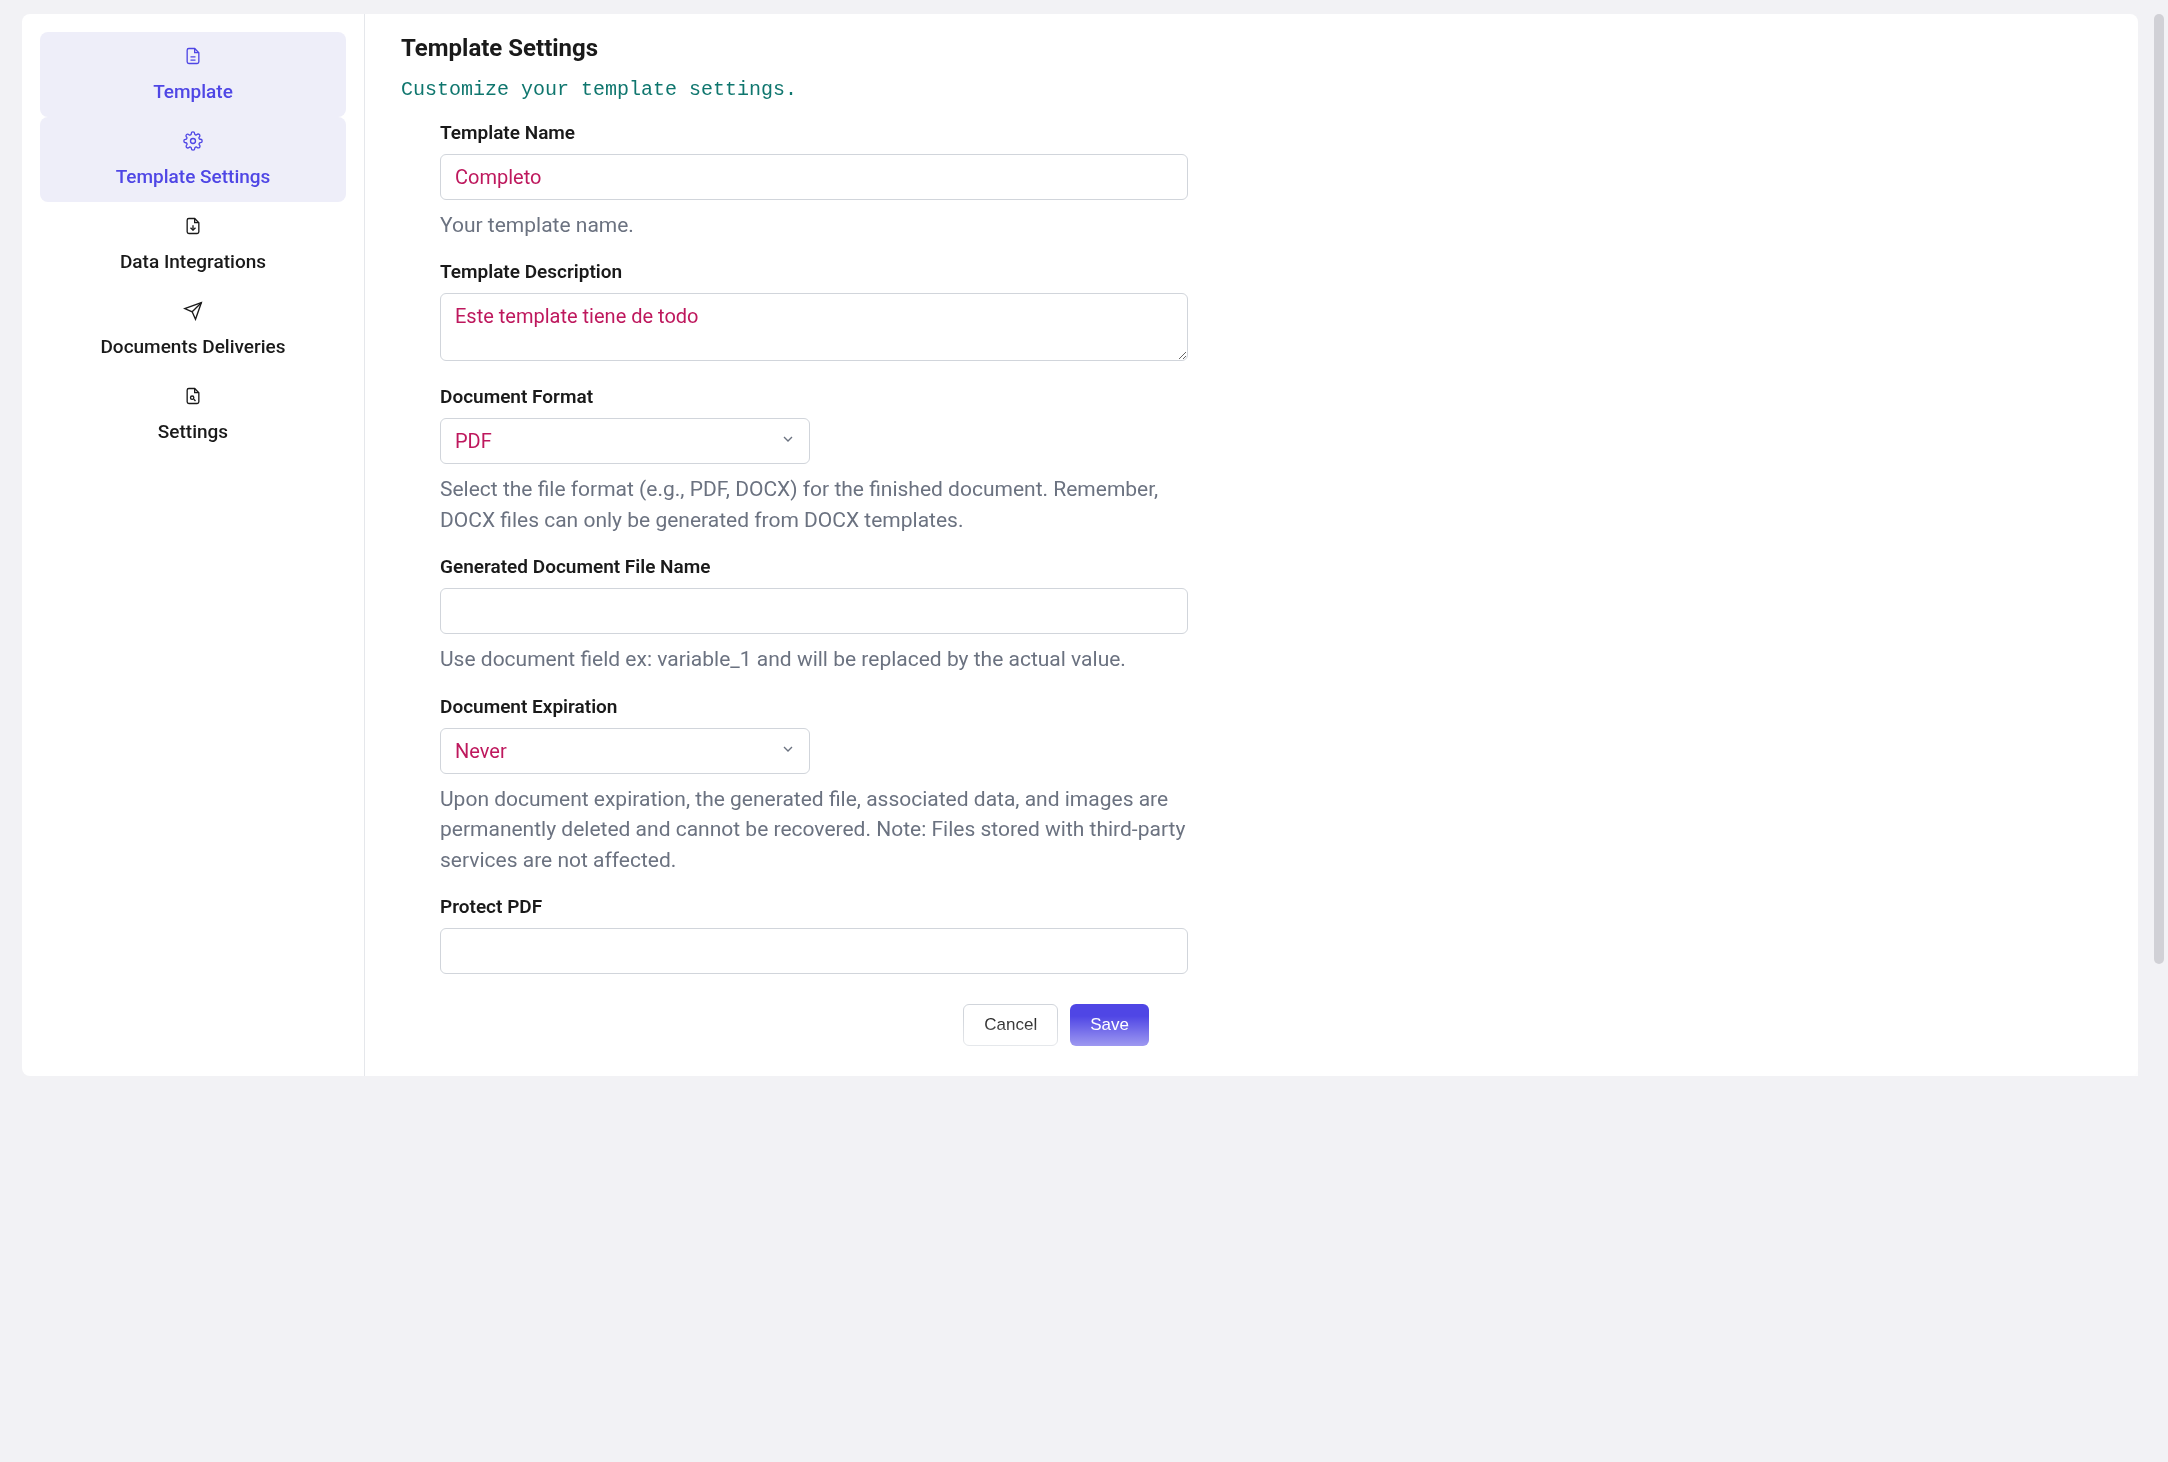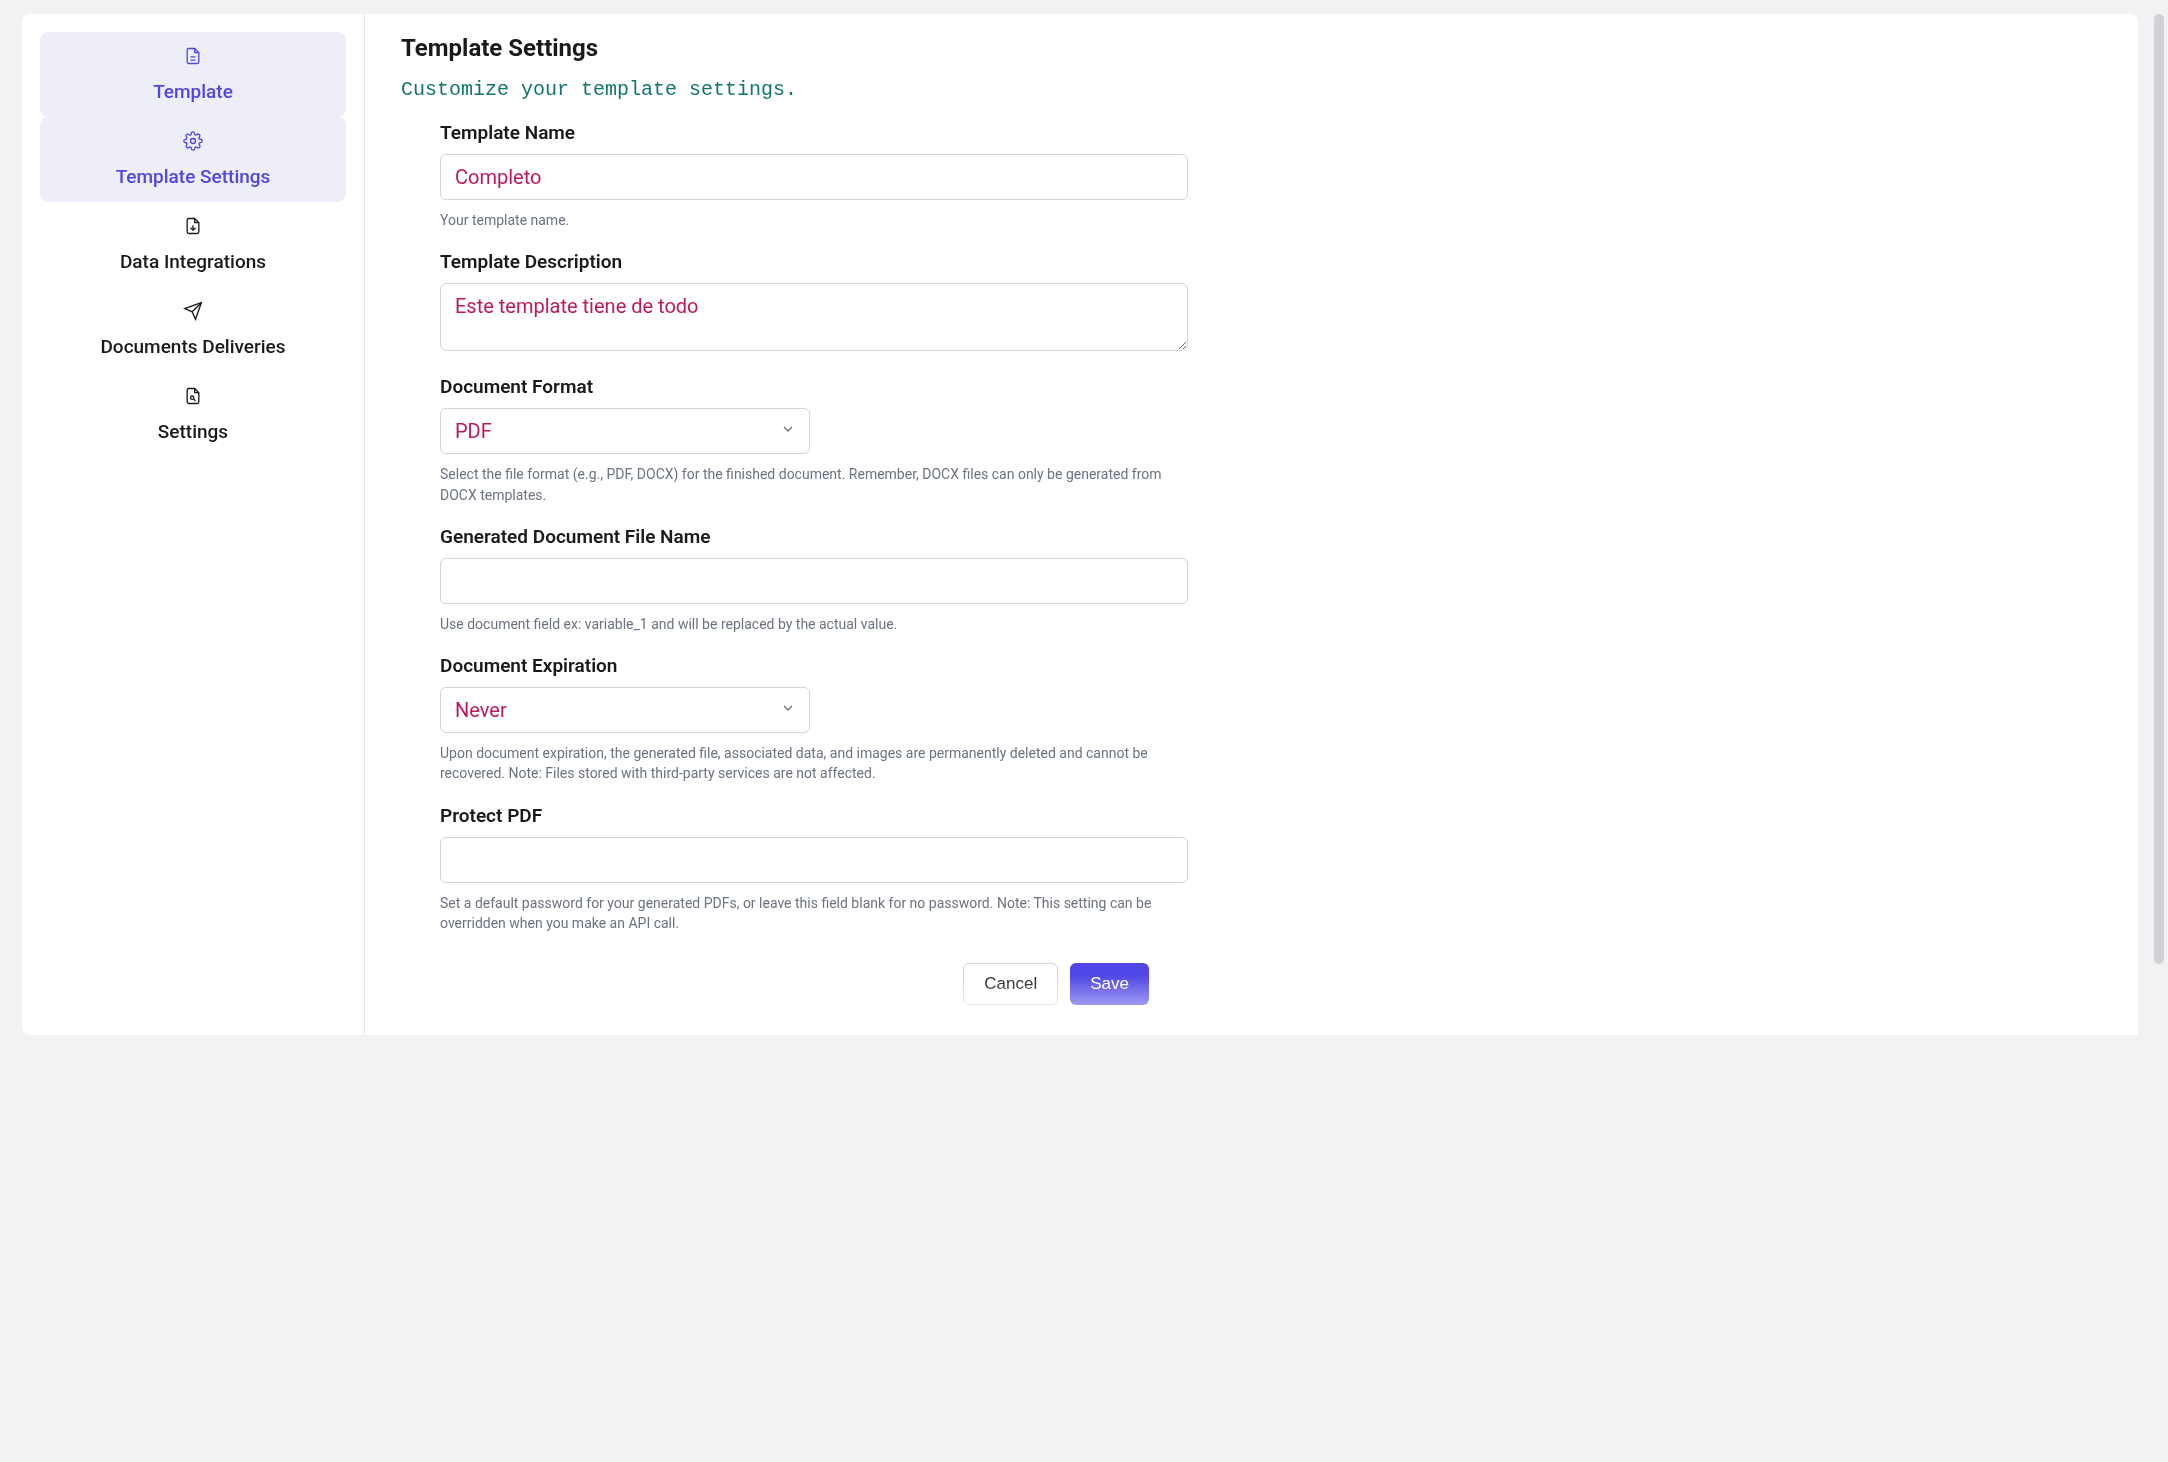--- a/index.html
+++ b/index.html
@@ -110,21 +110,21 @@
     }
     .select-chevron {
       position: absolute;
       right: 14px;
       top: 50%;
       transform: translateY(-50%);
       pointer-events: none;
     }
     .select-chevron svg { width: 16px; height: 16px; stroke: #6b7280; fill: none; stroke-width: 2; }
     .help-text {
-      font-size: 14px;
+      font-size: 21px;
       color: #6b7280;
       margin-top: 10px;
       max-width: 748px;
       line-height: 1.45;
     }
 
     
     .footer-actions {
       display: flex;
       justify-content: flex-end;
@@ -279,21 +279,20 @@
               <polyline points="6 9 12 15 18 9"></polyline>
             </svg>
         </span>
       </div>
       <div class="help-text">Upon document expiration, the generated file, associated data, and images are permanently deleted and cannot be recovered. Note: Files stored with third-party services are not affected.</div>
     </div>
 
     <div class="form-group">
       <label class="form-label">Protect PDF</label>
       <input type="text" class="text-input" value="" style="">
-      <div class="help-text">Set a default password for your generated PDFs, or leave this field blank for no password. Note: This setting can be overridden when you make an API call.</div>
     </div>
 
     <div class="footer-actions">
       <button class="btn btn-secondary">Cancel</button>
       <button class="btn btn-primary">Save</button>
     </div>
 
     <div class="fade-bottom"></div>
   </main>
 

